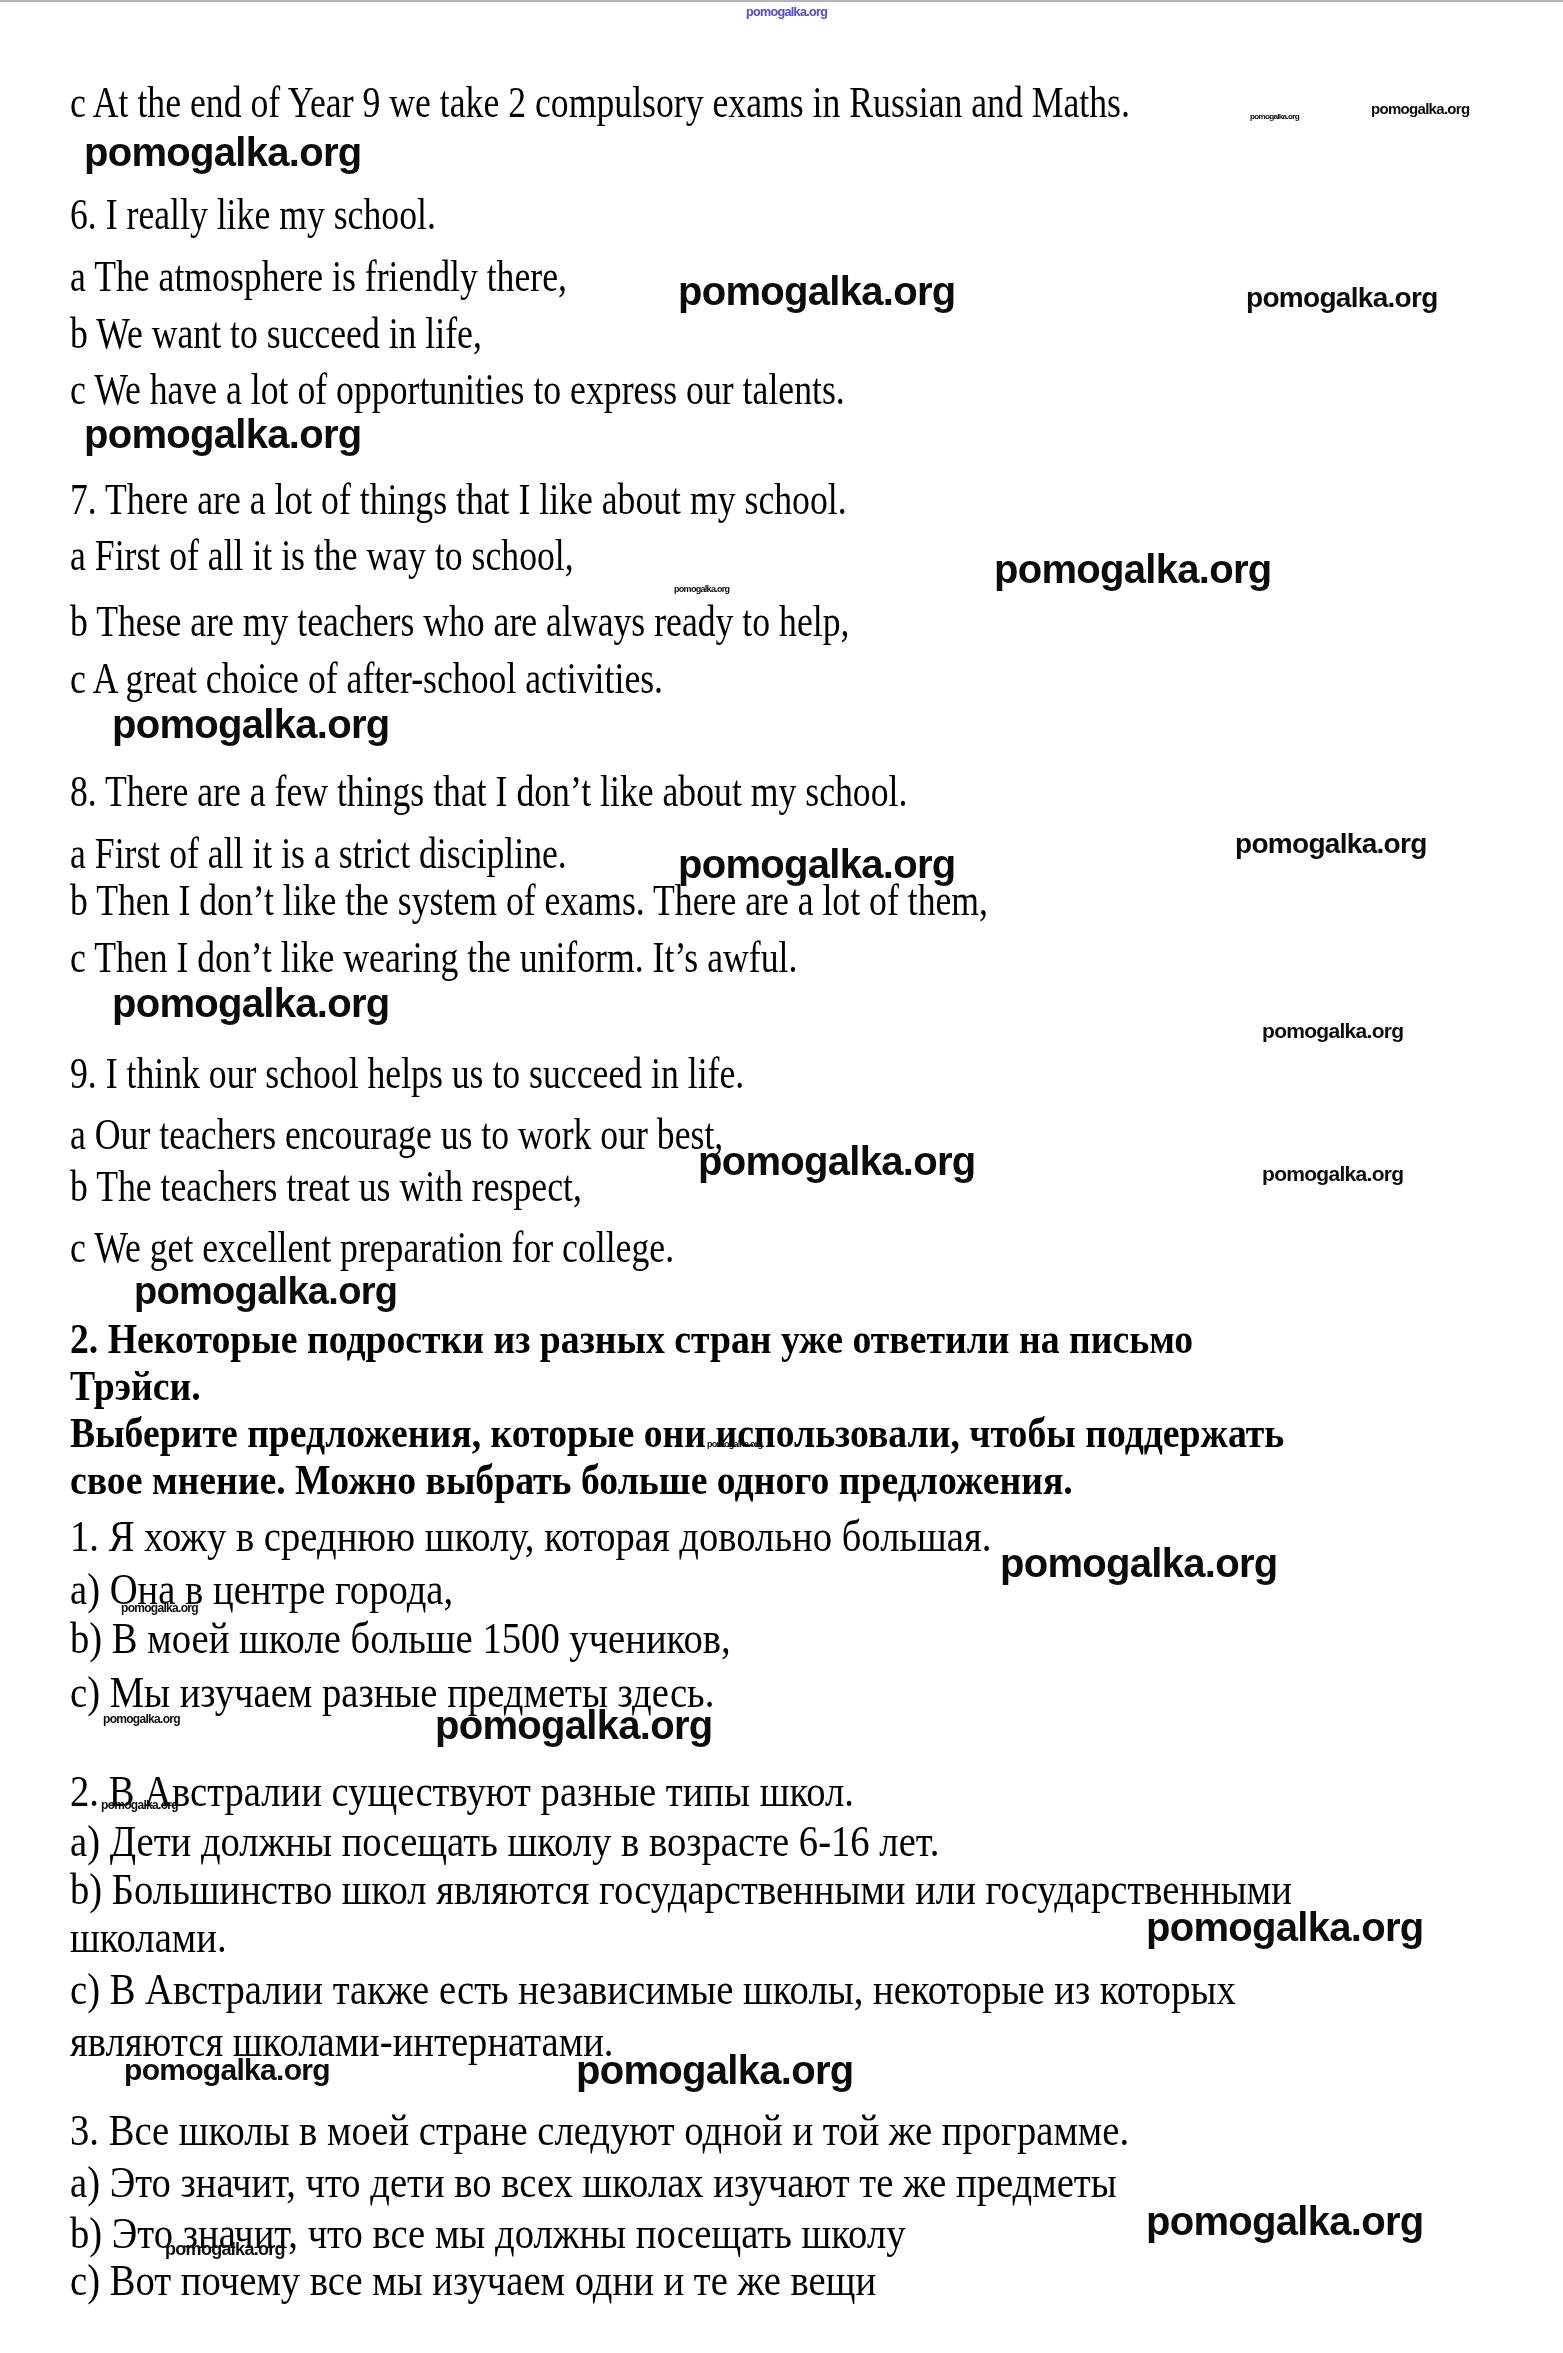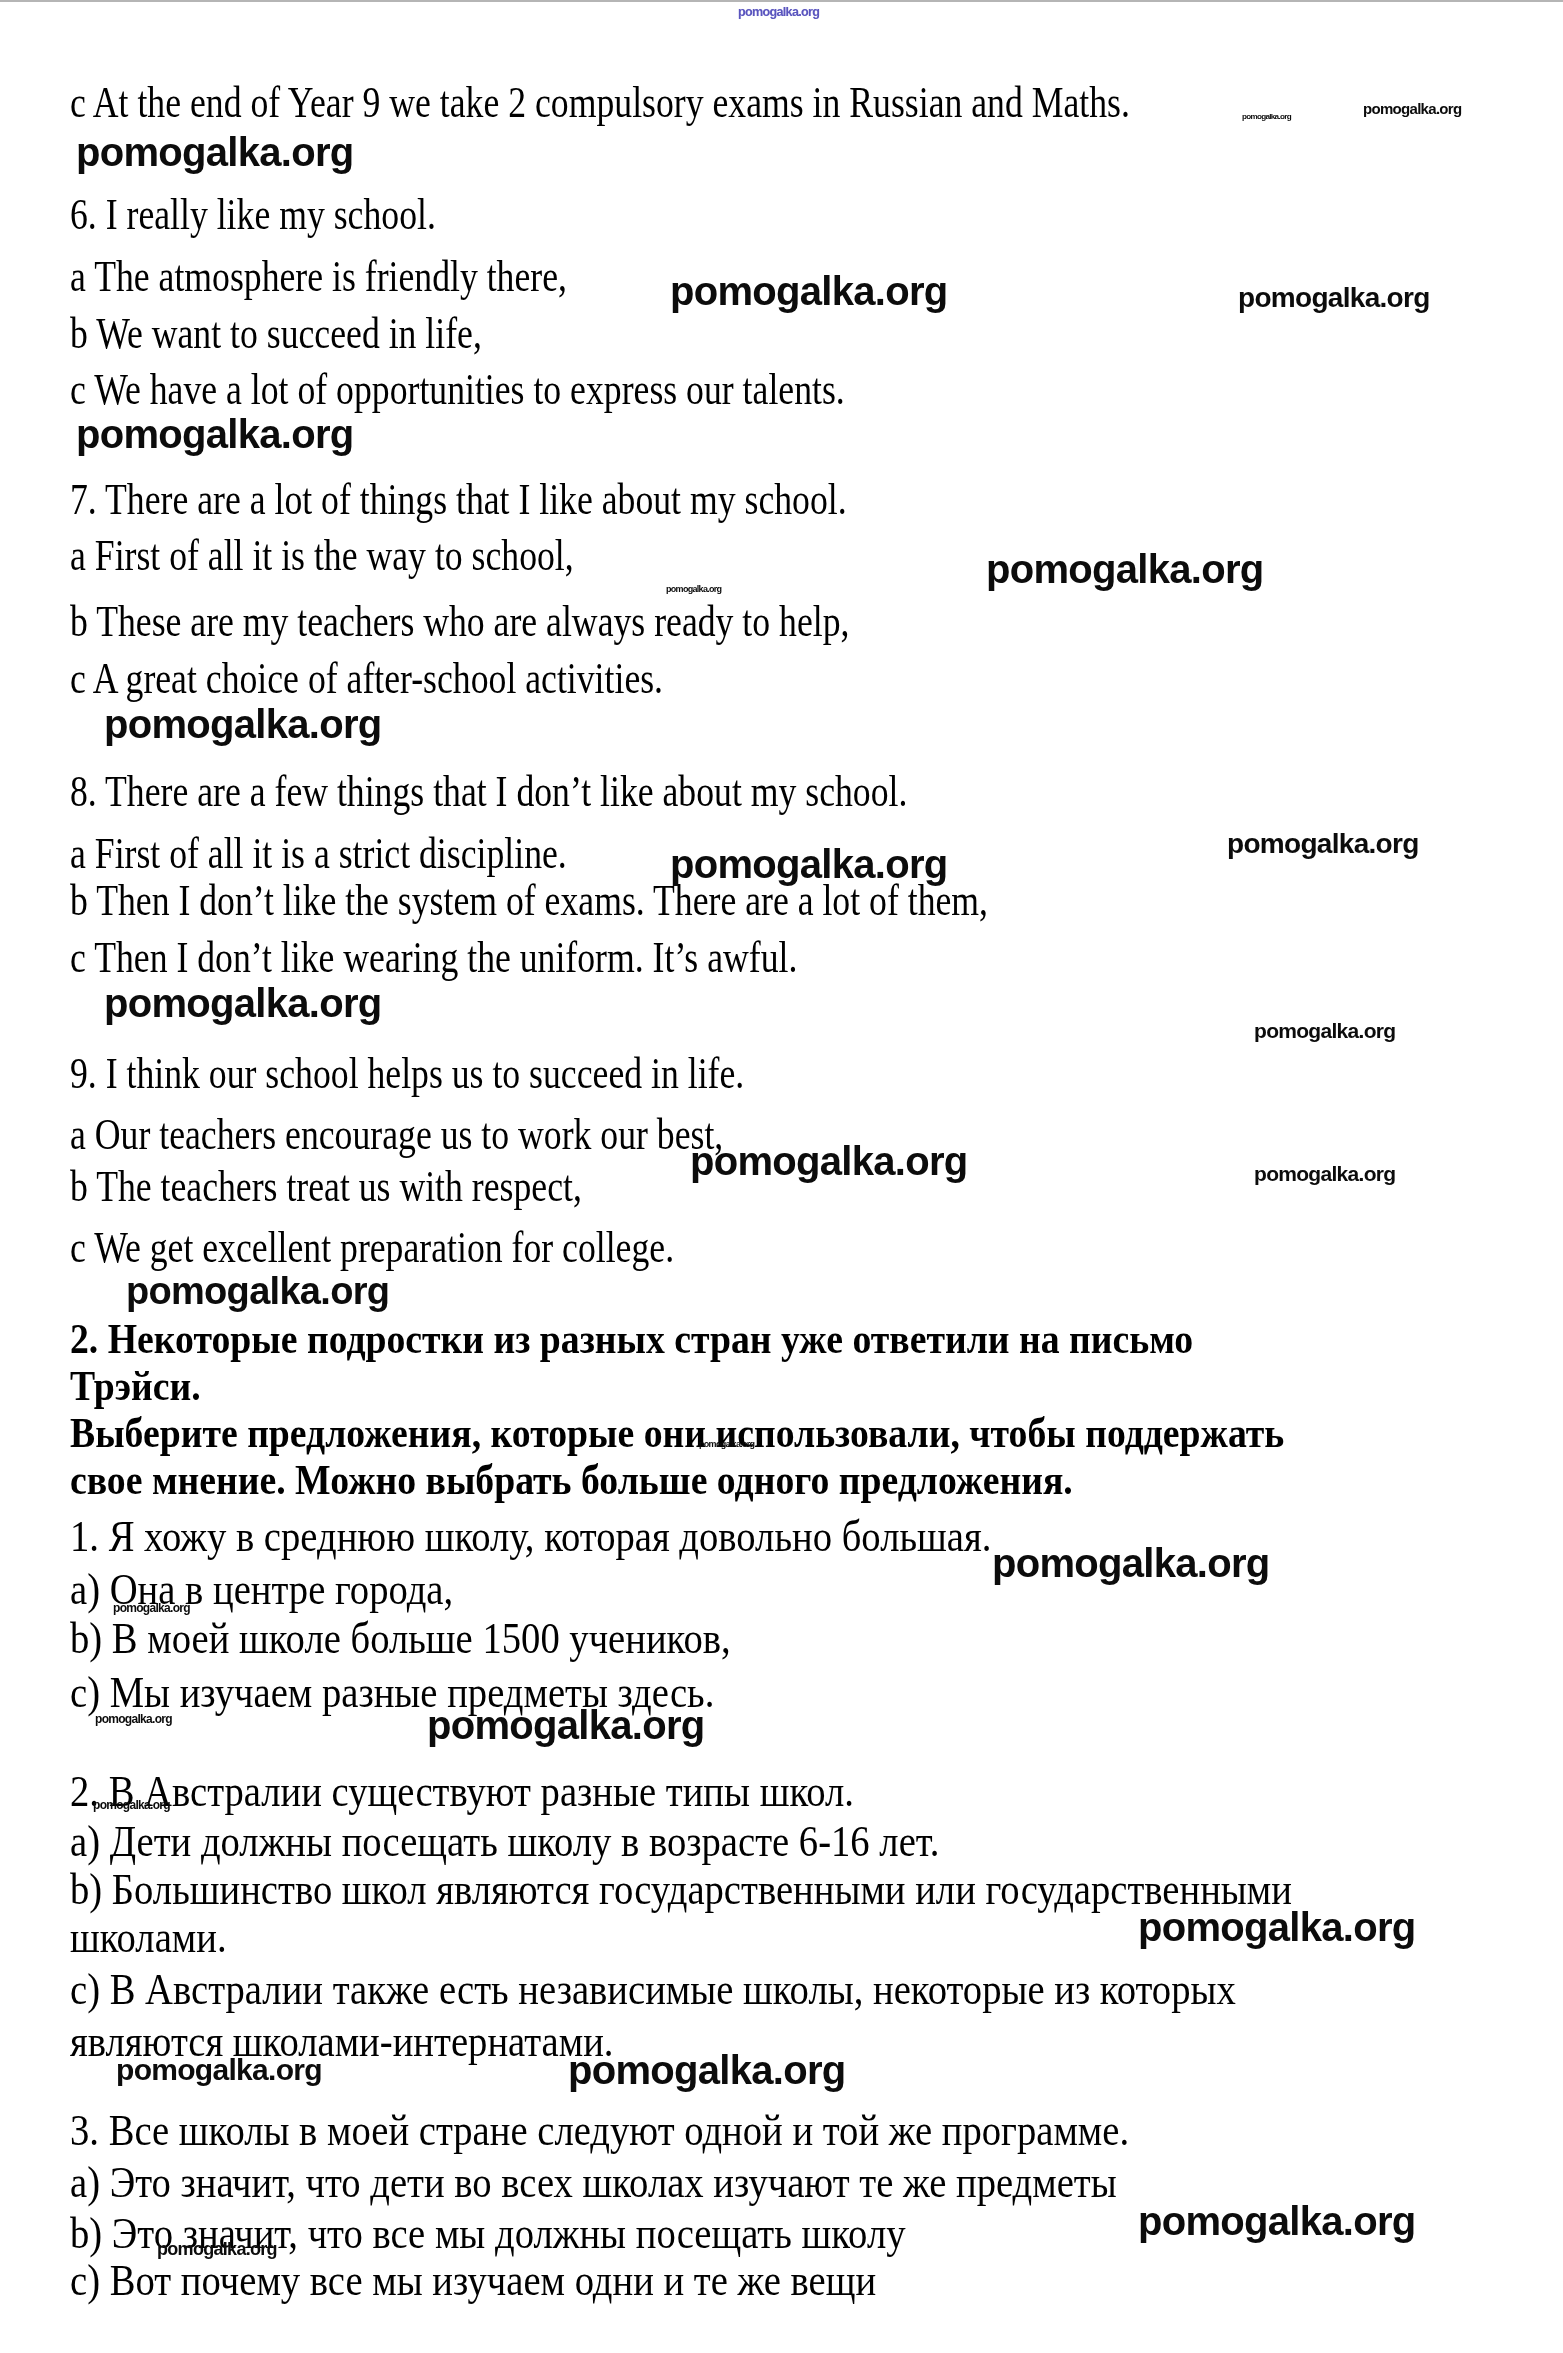--- a/index.html
+++ b/index.html
@@ -28,20 +28,21 @@
   .line.en      { font-size: 42px; transform: scale(0.85, 1.03); }
   .line.ru      { font-size: 42px; transform: scale(0.92, 1.03); }
   .line.ru-bold { font-size: 41px; font-weight: 700; transform: scale(0.92, 1.03); }
   .stamp {
     position: absolute;
     white-space: nowrap;
     line-height: 1;
     font-family: "Liberation Sans", "DejaVu Sans", sans-serif;
     color: #0c0c0c;
     letter-spacing: -0.7px;
+    margin-left: 8px;
   }
   .stamp.purple { color: #5a55be; text-shadow: 0 0 0.7px #c8c6ee; }
 </style>
 </head>
 <body>
 
 <div class="page">
   <div class="scan-edge"></div>
 
 <div class="line en" style="left: 70px; top: 81px;">c At the end of Year 9 we take 2 compulsory exams in Russian and Maths.</div>

